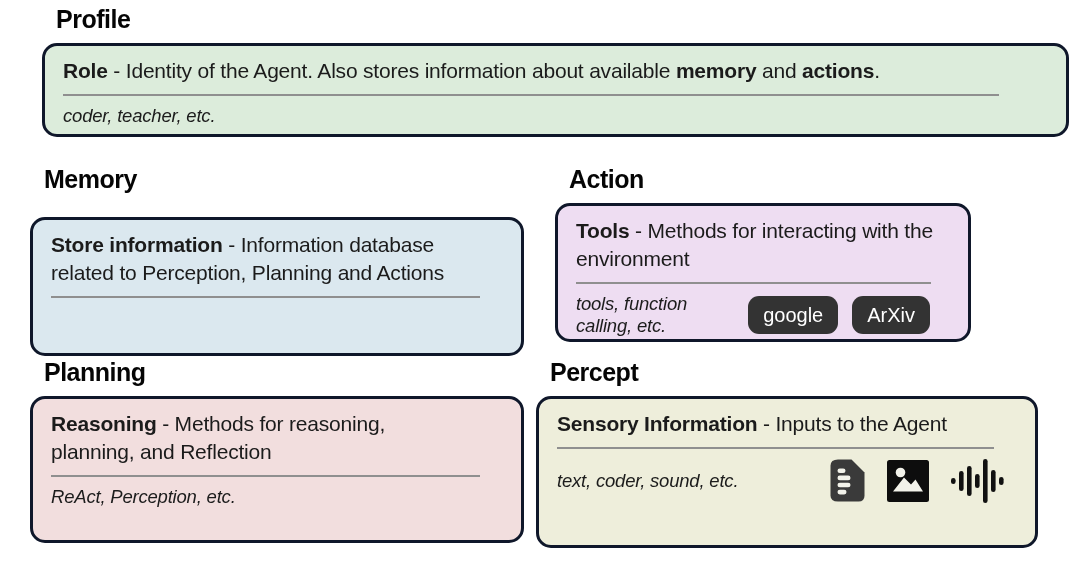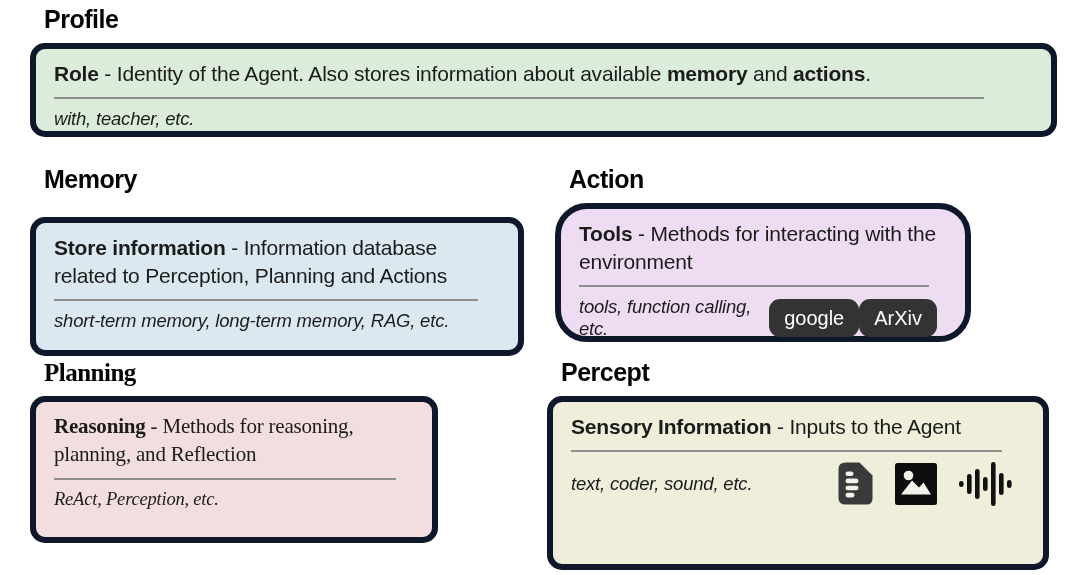--- a/index.html
+++ b/index.html
@@ -10,80 +10,79 @@
     color:#1b1b1b;
   }
   .section { position:absolute; }
   .heading {
     margin:0 0 0 14px; padding:0;
     font-size:25px; font-weight:700; letter-spacing:-0.5px; color:#050505;
     line-height:29px;
   }
   .card {
     margin-top:9px;
-    border:6px solid #0f172a; border-radius:15px;
+    border:3px solid #0f172a; border-radius:15px;
     box-sizing:border-box;
     padding:11px 18px 10px 18px;
   }
   .main {
     font-size:21px; line-height:1.33; letter-spacing:-0.2px;
     white-space:pre-line;
   }
   .term { font-weight:700; }
   .b { font-weight:700; }
   .divider {
     border:none; border-top:2px solid #8f8f8f;
     margin:9px 0 9px 0; width:95%;
   }
   .examples {
     font-style:italic; font-size:18.5px; letter-spacing:-0.2px; color:#1c1c1c;
   }
   .bottom-row { display:flex; align-items:center;justify-content:space-between; }
-  .chips { display:flex; margin-left:auto; margin-right:10px;padding-left:12px; }
+  .chips { display:flex; gap:14px; margin-left:auto; margin-right:20px;padding-left:12px; }
   .chip {
     background:#333333; color:#ffffff; border:none;
     border-radius:11px; padding:7px 15px;
     font-family:"Liberation Sans", sans-serif;
     font-size:20px; line-height:1.2; cursor:pointer;
   }
   .icons { display:flex; align-items:center; gap:22px; margin-left:auto; margin-right:10px; }
 
   
-  #profile-section  { left:30px; top:5px;   width:1027px; }
+  #profile-section  { left:42px; top:5px;   width:1027px; }
   #profile-card     { height:94px;  }
   #memory-section   { left:30px; top:165px; width:494px; }
   #memory-card      { height:139px; }
   #action-section   { left:555px; top:165px; width:416px; }
-  #action-card      { height:139px;border-radius:32px; }
-  #planning-section { left:30px; top:358px; width:408px;font-family:Liberation Serif, serif; }
+  #action-card      { height:139px; }
+  #planning-section { left:30px; top:358px; width:494px; }
   #planning-card    { height:147px; }
-  #percept-section  { left:547px; top:358px; width:502px; }
-  #percept-card     { height:174px; }
+  #percept-section  { left:536px; top:358px; width:502px; }
+  #percept-card     { height:152px; }
 </style>
 </head>
 <body>
 
 <div id="canvas">
 
   <div class="section" id="profile-section">
     <h2 class="heading">Profile</h2>
     <div class="card" id="profile-card" style="background-color: rgb(220, 236, 219);">
       <div class="main"><span class="term">Role</span><span> - Identity of the Agent. Also stores information about available </span><span class="b">memory</span><span> and </span><span class="b">actions</span><span>.</span></div>
       <hr class="divider">
-      <div class="examples">with, teacher, etc.</div>
+      <div class="examples">coder, teacher, etc.</div>
     </div>
   </div>
 
   <div class="section" id="memory-section">
     <h2 class="heading">Memory</h2>
     <div class="card" id="memory-card" style="background-color: rgb(219, 232, 239); margin-top: 23px;">
       <div class="main"><span class="term">Store information</span><span> - Information database
 related to Perception, Planning and Actions</span></div>
       <hr class="divider">
-      <div class="examples">short-term memory, long-term memory, RAG, etc.</div>
     </div>
   </div>
 
   <div class="section" id="action-section">
     <h2 class="heading">Action</h2>
     <div class="card" id="action-card" style="background-color: rgb(238, 221, 242);">
       <div class="main"><span class="term">Tools</span><span> - Methods for interacting with the
 environment</span></div>
       <hr class="divider">
       <div class="bottom-row">

